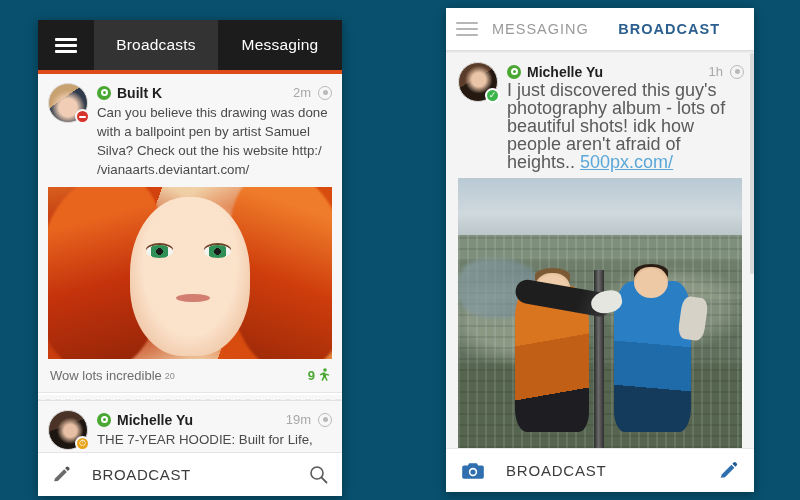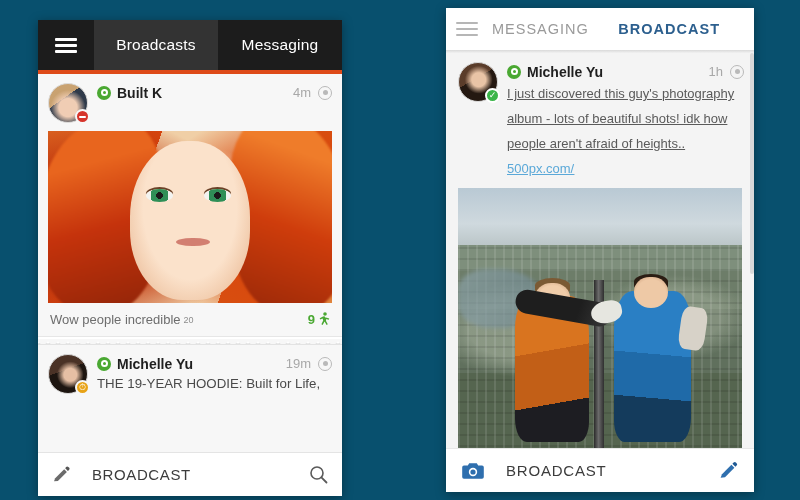--- a/index.html
+++ b/index.html
@@ -273,21 +273,21 @@
   .r-tab.active { color: #2c5f8e; font-weight: bold; margin-left: auto; margin-right: 28px; }
   .r-shadow { height: 3px; background: linear-gradient(#d9d9d9, #f2f2f2); }
 
   .r-feed {
     height: 395px;
     background: #f4f4f4;
     position: relative;
     overflow: hidden;
   }
   .r-post-head { display:flex; padding: 9px 10px 0 12px; }
-  .r-ptext { font-size: 13px; line-height: 25px; color:#5a5a5a;text-decoration:underline; }
+  .r-ptext { font-size: 18px; line-height: 18px; color:#5a5a5a; }
   .r-link { color: #5aa8d8; text-decoration: underline; }
 
   .r-photo-wrap { padding: 7px 12px 0 12px; position:relative; }
   .r-photo {
     width: 100%; height: 270px;
     position: relative; overflow: hidden;
     background: #8ea7b8;
   }
   
   .r-photo .sky {
@@ -416,40 +416,41 @@
             <div class="ph"></div>
             <div class="badge badge-block">
                 <span class="dash"></span>
               </div>
           </div>
           <div class="post-body">
             <div class="name-row">
               <span class="vstar"></span>
               <span class="pname">Built  K</span>
               <span class="spacer"></span>
-              <span class="ptime">4m</span>
+              <span class="ptime">2m</span>
               <span class="dot-icon"></span>
             </div>
+            <div class="ptext">Can you believe this drawing was done with a ballpoint pen by artist Samuel Silva? Check out the his website http:/ /vianaarts.deviantart.com/</div>
           </div>
         </div>
 
         <div class="art-wrap">
           <div class="artwork">
             <div class="bg"></div>
             <div class="hairL"></div>
             <div class="hairR"></div>
             <div class="face"></div>
             <div class="eyeL"></div>
             <div class="eyeR"></div>
             <div class="lips"></div>
           </div>
         </div>
 
         <div class="cbar">
-          <span class="ctext">Wow people incredible</span>
+          <span class="ctext">Wow lots incredible</span>
             <span class="csup">20</span>
           <span class="cright">
             <span class="cnum">9</span>
             <svg class="runner" viewBox="0 0 12 15">
               <circle cx="7" cy="2" r="1.8" fill="#4aa832"></circle>
               <path d="M6.4 4.2 L8.2 6.2 L8.0 9.0 L9.8 12.2 L8.6 12.9 L6.6 9.4 L4.6 12.9 L3.4 12.2 L5.2 8.6 L4.6 6.4 L2.2 7.4 L1.7 6.2 L5.0 4.4 Z" fill="#4aa832"></path>
               <path d="M8.2 5.6 L11.2 6.6 L10.8 7.8 L7.8 7.0 Z" fill="#4aa832"></path>
             </svg>
           </span>
         </div>
@@ -464,21 +465,21 @@
             <div class="badge badge-pending">⏱</div>
           </div>
           <div class="post-body">
             <div class="name-row">
               <span class="vstar"></span>
               <span class="pname">Michelle  Yu</span>
               <span class="spacer"></span>
               <span class="ptime">19m</span>
               <span class="dot-icon"></span>
             </div>
-            <div class="ptext">THE 19-YEAR HOODIE: Built for Life,</div>
+            <div class="ptext">THE 7-YEAR HOODIE: Built for Life,</div>
           </div>
         </div>
       </div>
 
     </div>
 
     <div class="l-bottom">
       <svg class="pencil-gray" viewBox="0 0 18 18">
         <path d="M2 15.2 L3.2 12.3 L12.2 3.3 L14.9 6.0 L5.9 15.0 Z" fill="#6b6b6b"></path>
         <path d="M13.2 2.3 L15.9 5.0 L17.0 3.9 A1.6 1.6 0 0 0 17.0 1.6 L16.3 0.9 A1.6 1.6 0 0 0 14.1 1.1 Z" fill="#555"></path>

